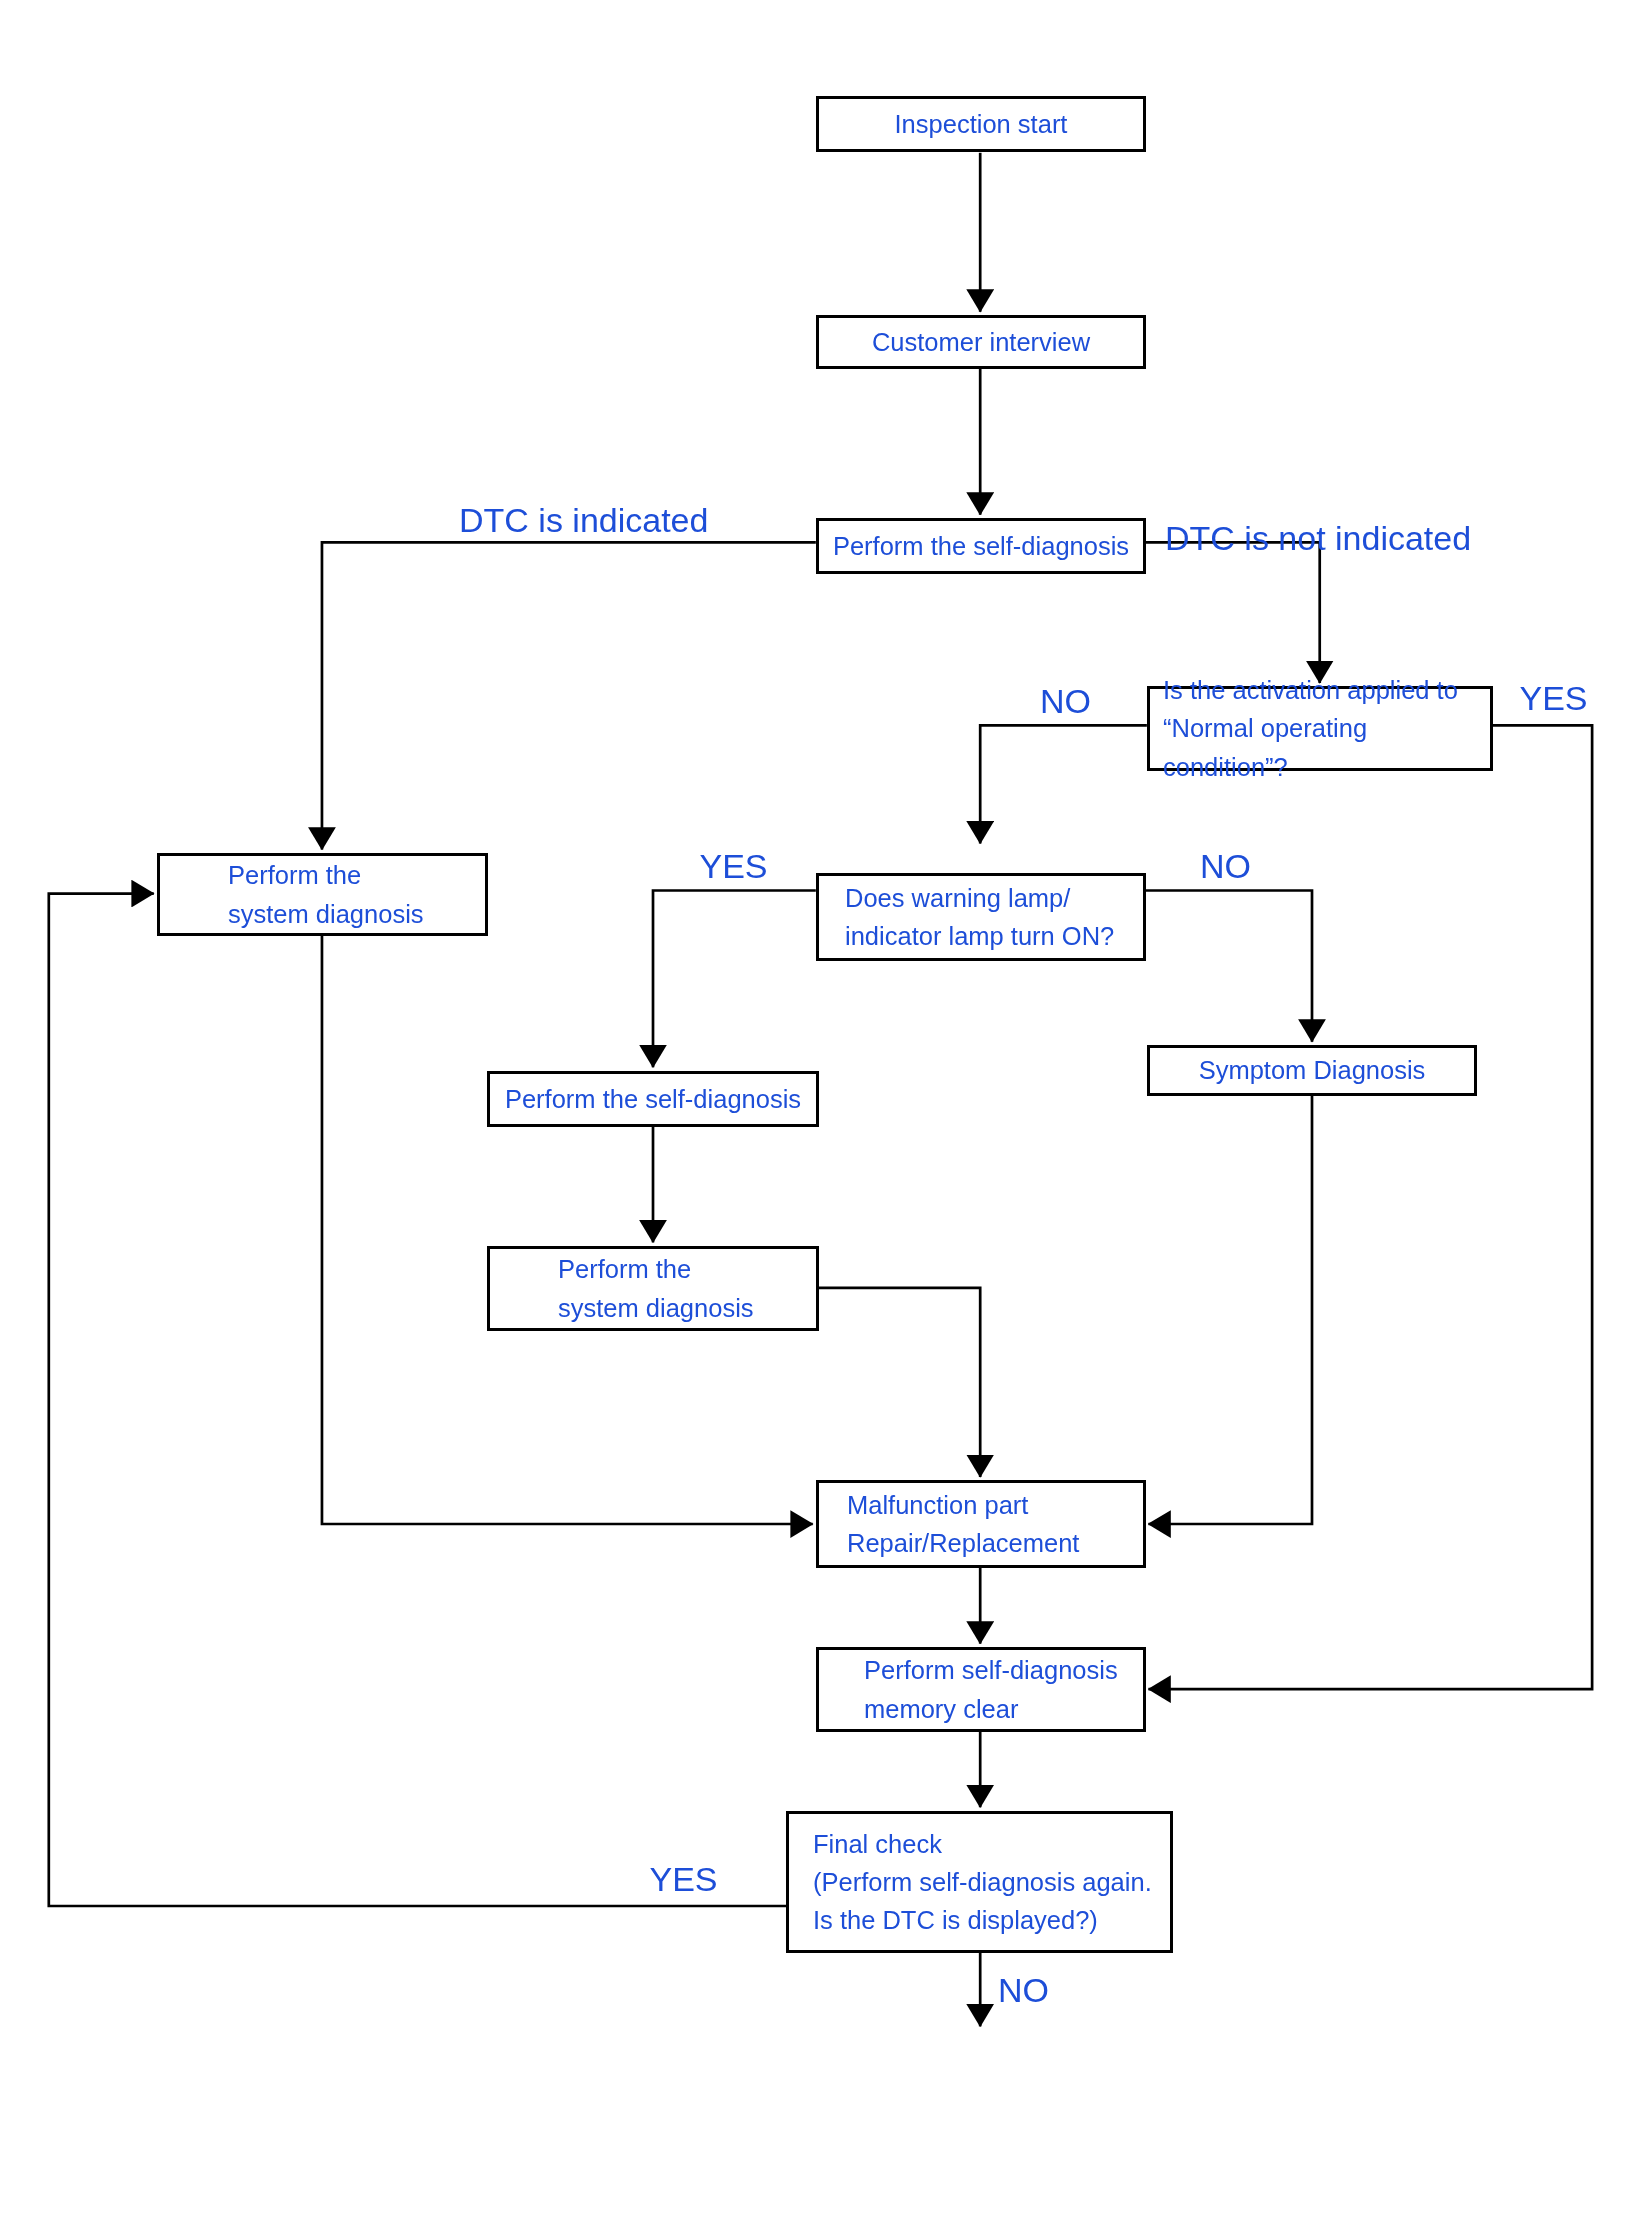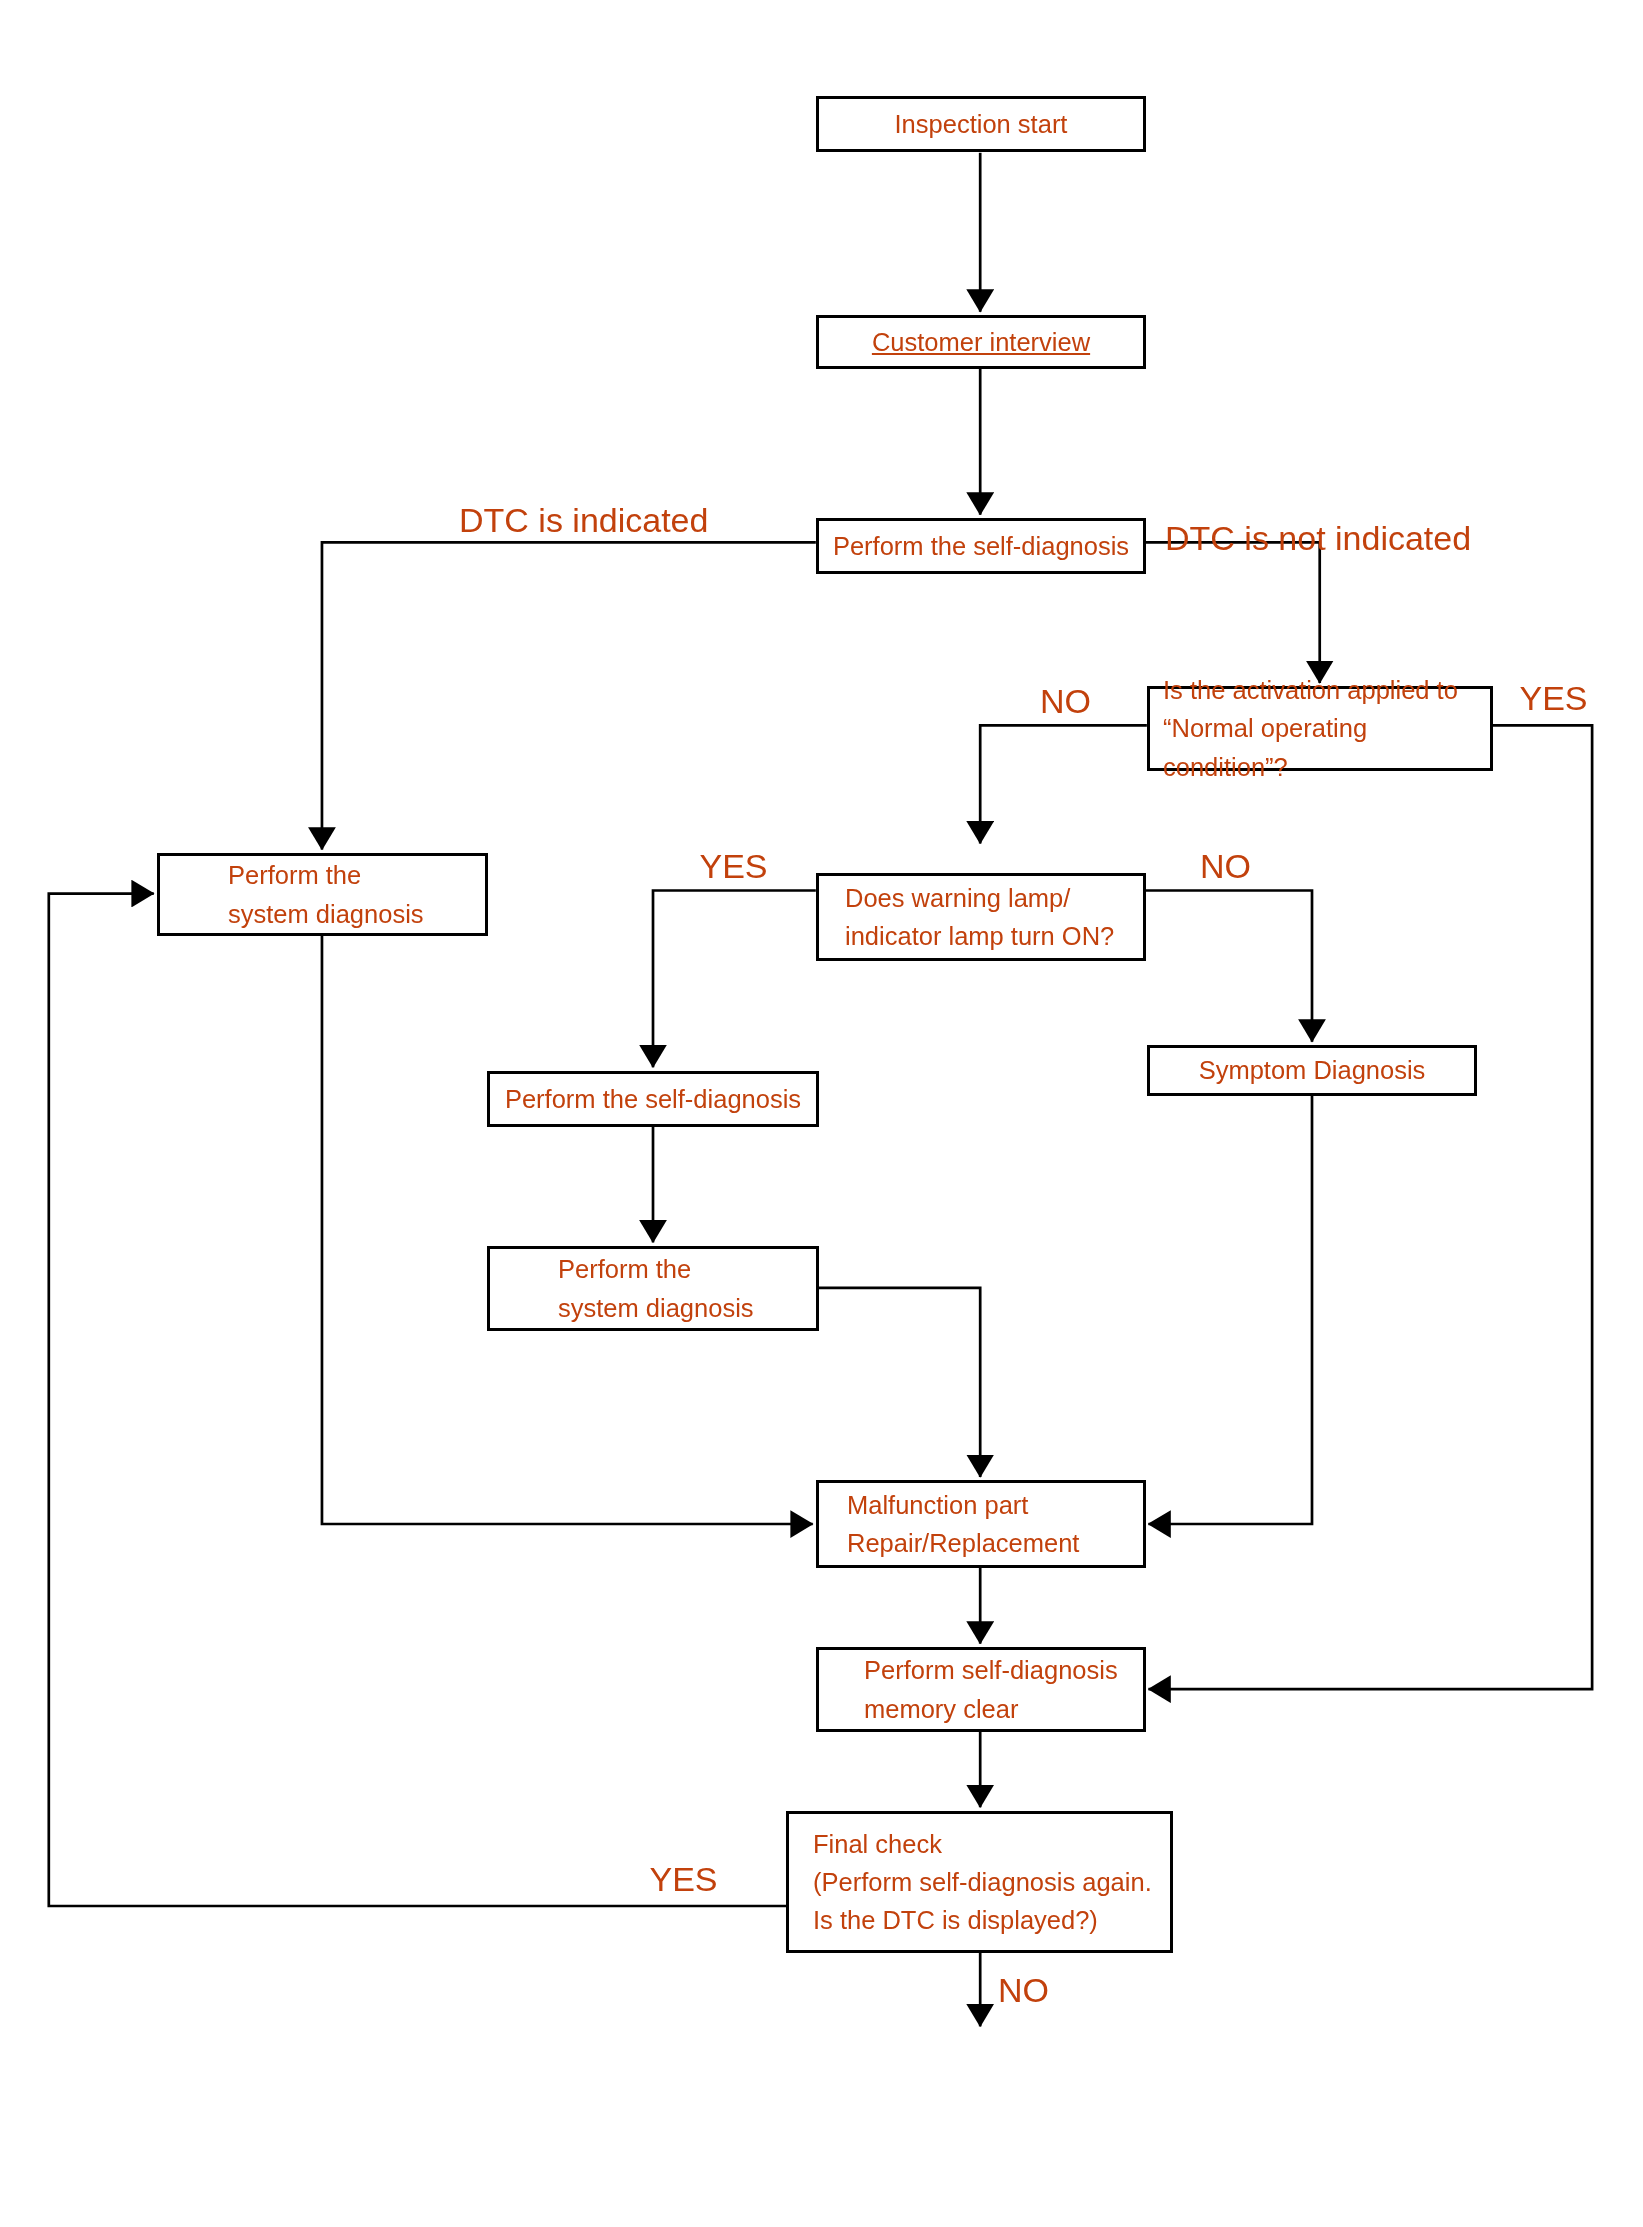--- a/index.html
+++ b/index.html
@@ -6,21 +6,21 @@
     margin: 0;
     padding: 0;
     background: #ffffff;
   }
   #canvas {
     position: relative;
     width: 1340px;
     height: 2227px;
     background: #ffffff;
     font-family: "Liberation Sans", "DejaVu Sans", sans-serif;
-    color: #c2410c;
+    color: #1d4ed8;
   }
   #wires {
     position: absolute;
     left: 0; top: 0;
     width: 1644px; height: 2227px;
   }
   .node {
     position: absolute;
     box-sizing: border-box;
     border: 3.1px solid #000000;
@@ -36,21 +36,21 @@
   .edge-label {
     position: absolute;
     font-size: 34px;
     line-height: 1.2;
     white-space: nowrap;
     text-align: center;
     z-index: 3;
   }
   
   #n-inspection-start   { left:816px; top:96px;  width:330px; height:56px;  }
-  #n-customer-interview { left:816px; top:315px;  width:330px; height:54px;text-decoration:underline;  }
+  #n-customer-interview { left:816px; top:315px;  width:330px; height:54px;  }
   #n-self-diag-top      { left:816px; top:518px;  width:330px; height:56px;  }
   #n-activation         { left:1147px; top:686px;  width:346px; height:85px; padding-left:13px;  }
   #n-system-diag-left   { left:157px;  top:853px; width:331px; height:83px; padding-left:68px; }
   #n-warning-lamp       { left:816px; top:847px; width:330px; height:88px; padding-left:26px;margin-top:26px; }
   #n-self-diag-mid      { left:487px;  top:1071px; width:332px; height:56px;  }
   #n-symptom            { left:1147px; top:1045px; width:330px; height:51px;  }
   #n-system-diag-mid    { left:487px;  top:1246px; width:332px; height:85px; padding-left:68px; }
   #n-malfunction        { left:816px; top:1480px; width:330px; height:88px; padding-left:28px; }
   #n-memory-clear       { left:816px; top:1647px; width:330px; height:85px; padding-left:45px; }
   #n-final-check        { left:786px; top:1811px; width:387px; height:142px; padding-left:24px; }

